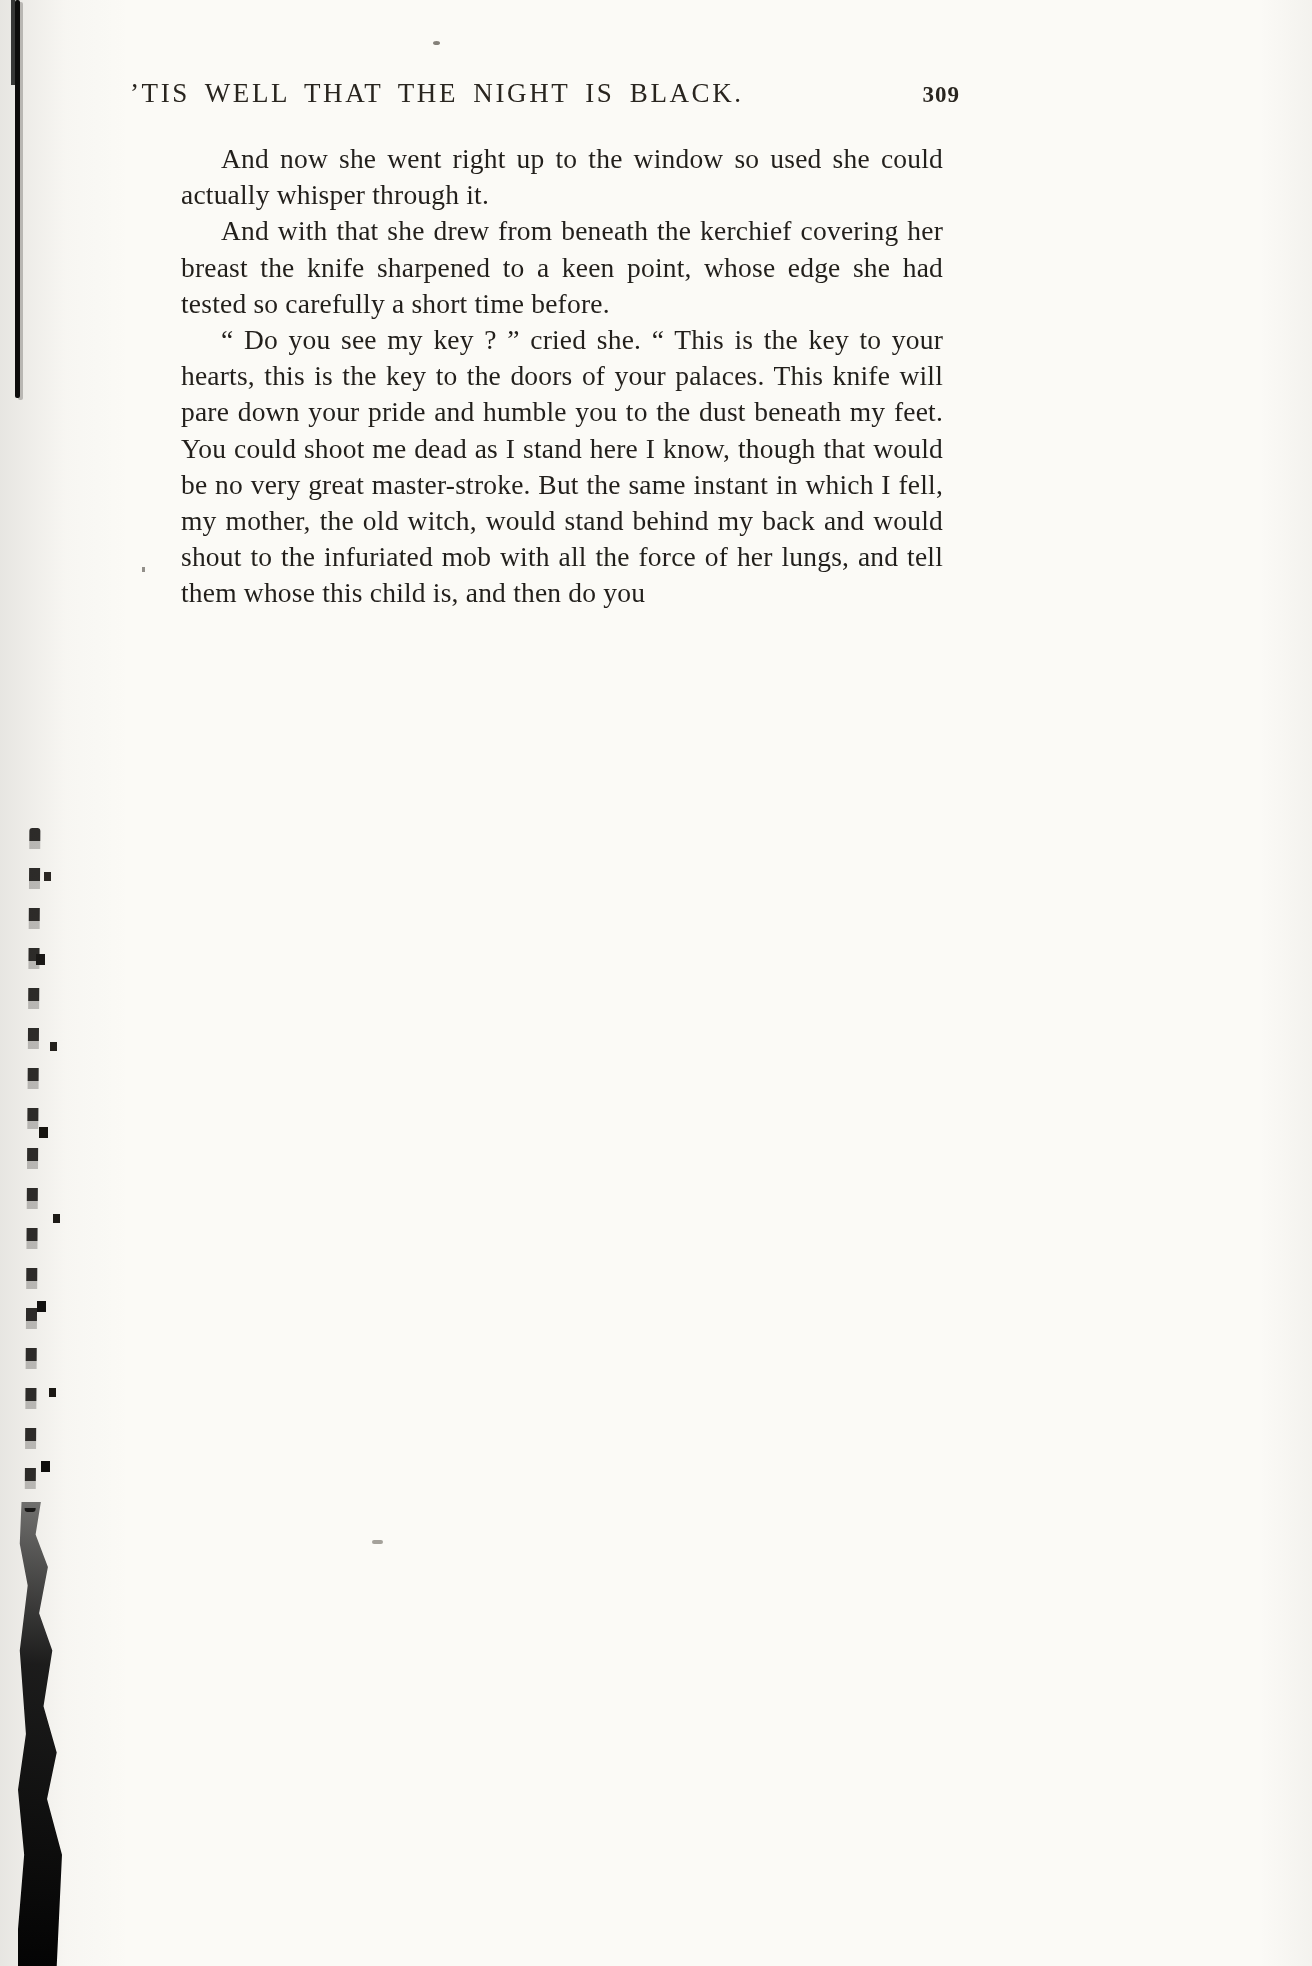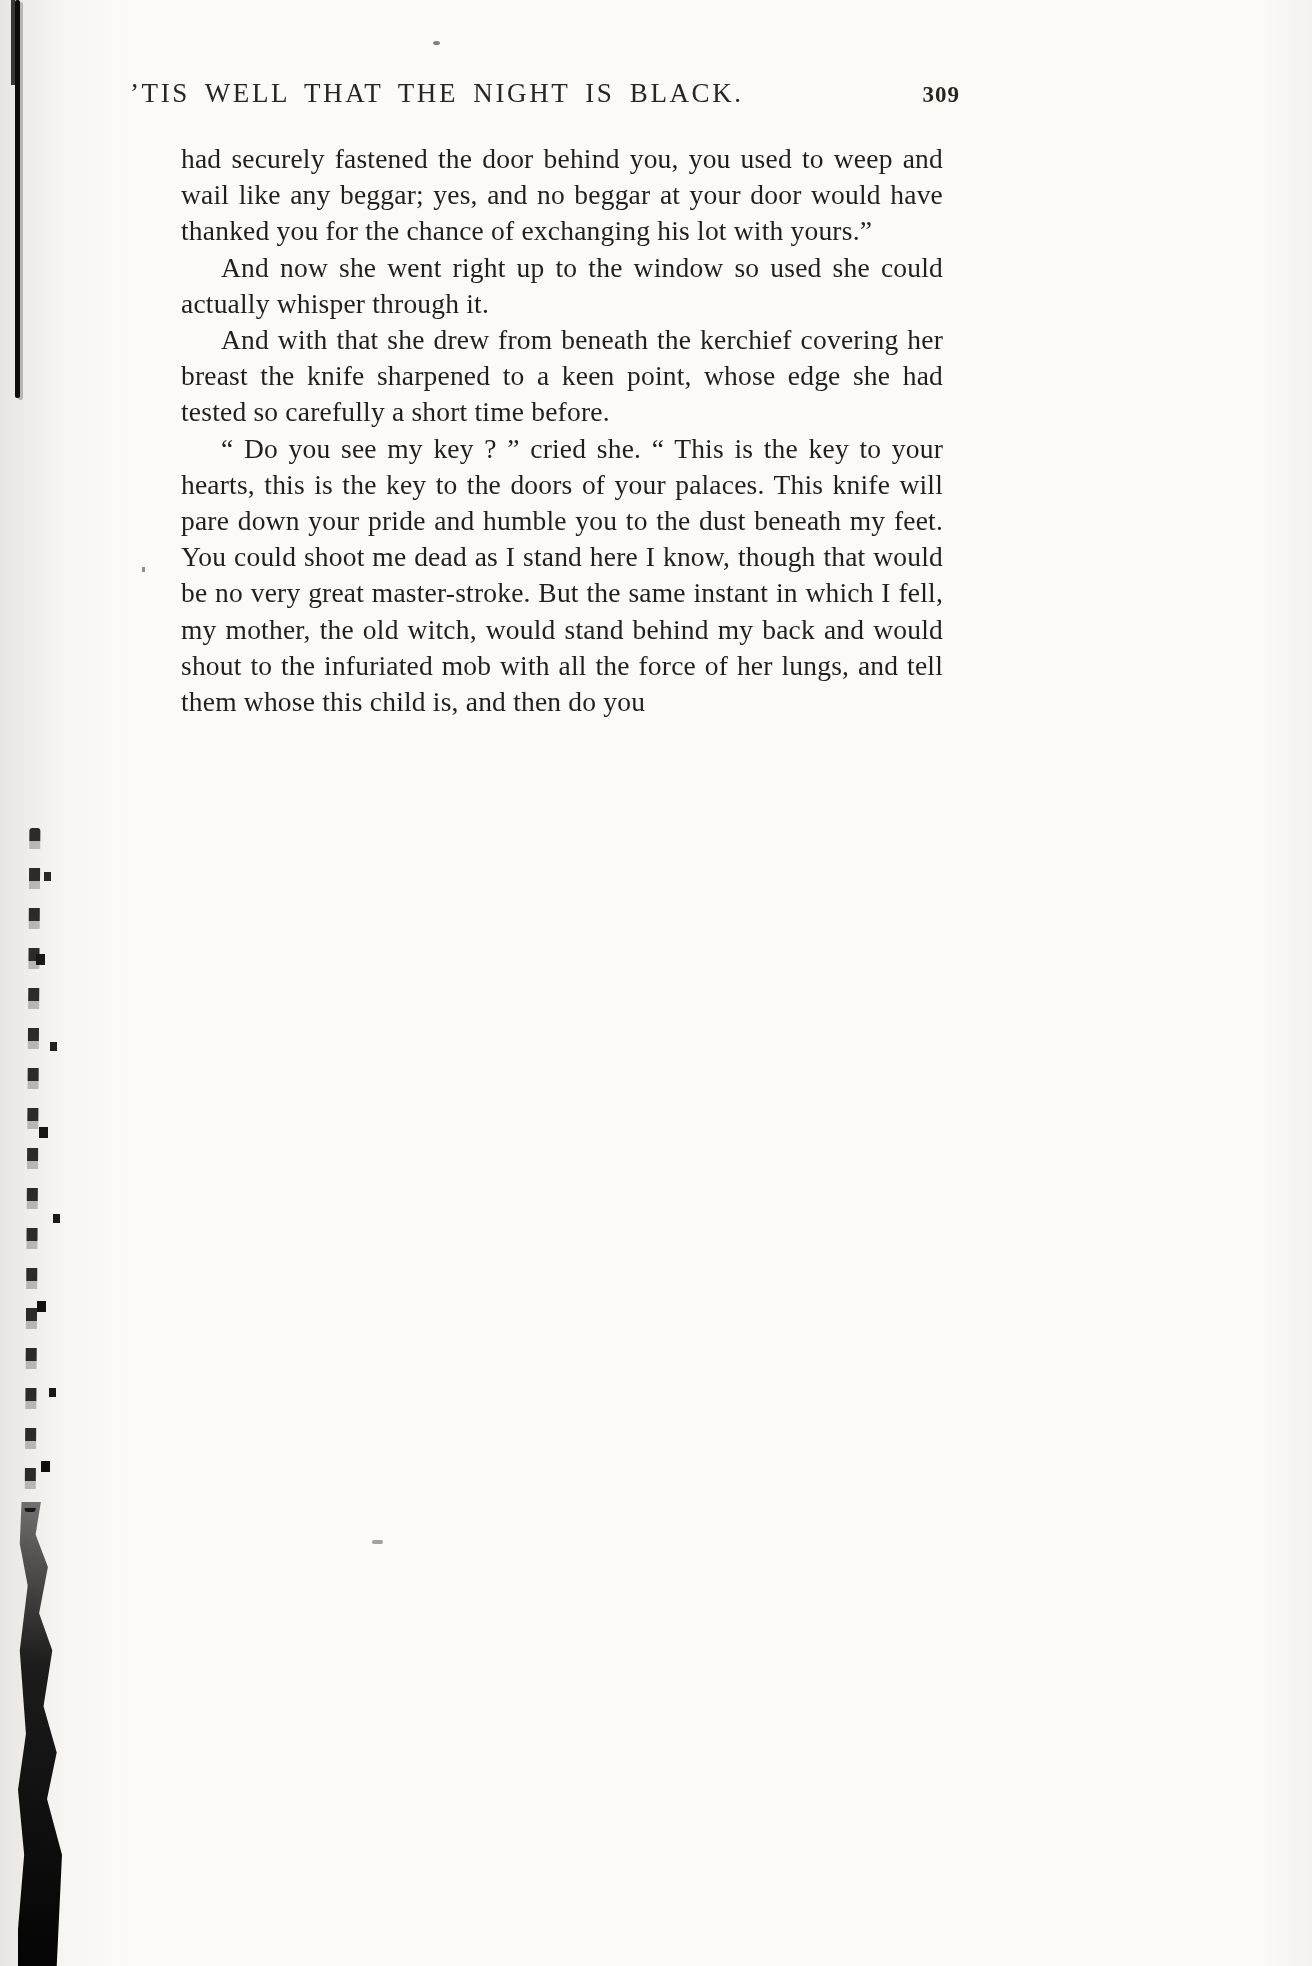--- a/index.html
+++ b/index.html
@@ -149,19 +149,18 @@
   <div class="artifact dark-band"></div>
   <div class="artifact dot-top"></div>
   <div class="artifact dot-bottom"></div>
 
   <div class="header">
     <span class="running-title">’TIS WELL THAT THE NIGHT IS BLACK.</span>
     <span class="page-number">309</span>
   </div>
 
   <div class="text-block">
-    <p class="para first">had securely fastened the door behind you, you used to weep and wail like any beggar; yes, and no beggar at your door would have thanked you for the chance of exchanging his lot with yours.”</p>
     <p class="para">And now she went right up to the window so used she could actually whisper through it.</p>
     <p class="para">And with that she drew from beneath the kerchief covering her breast the knife sharpened to a keen point, whose edge she had tested so carefully a short time before.</p>
     <p class="para">“ Do you see my key ? ” cried she. “ This is the key to your hearts, this is the key to the doors of your palaces. This knife will pare down your pride and humble you to the dust beneath my feet. You could shoot me dead as I stand here I know, though that would be no very great master-stroke. But the same instant in which I fell, my mother, the old witch, would stand behind my back and would shout to the infuriated mob with all the force of her lungs, and tell them whose this child is, and then do you</p>
   </div>
 
 </div>
 
 </body></html>

